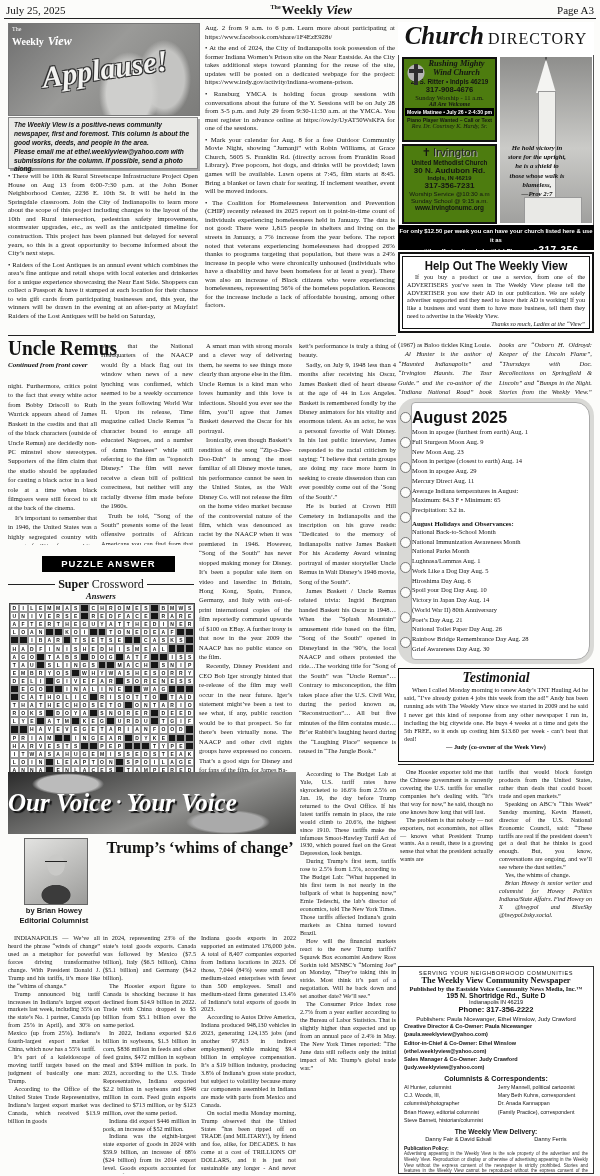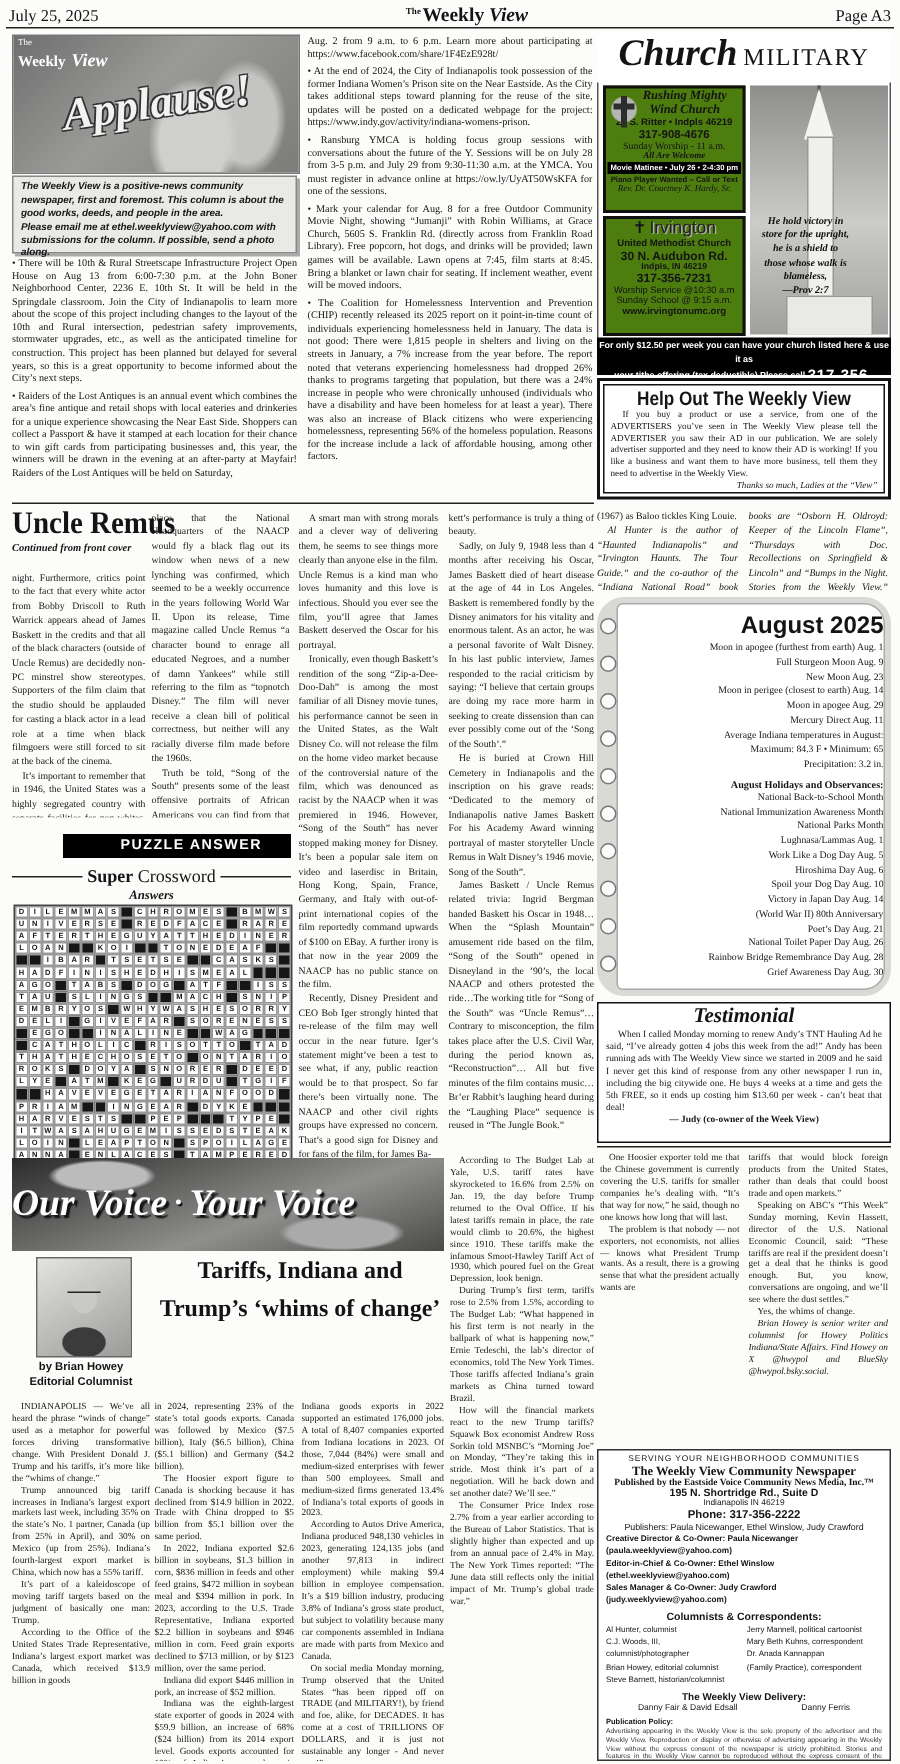--- a/index.html
+++ b/index.html
@@ -91,35 +91,35 @@
   .ho-in{position:absolute;inset:2px;border:1px solid #111;padding:1px 4px;overflow:hidden;}
   .ho-title{text-align:center;font-family:"Liberation Sans",sans-serif;font-weight:bold;
       font-size:13px;transform:scaleX(0.88);transform-origin:center;margin:0;}
   .ho-body{font-size:6.1px;line-height:1.28;text-align:justify;text-indent:8px;margin-top:1px;}
   .ho-sig{font-size:6.1px;text-align:right;font-style:italic;}
   
   .ur-head{left:8px;top:338px;width:188px;}
   .ur-title{font-size:21px;font-weight:bold;transform:scaleX(0.92);transform-origin:left;margin:0;line-height:1;}
   .ur-cont{font-size:7px;font-weight:bold;font-style:italic;margin-top:2px;}
   .pz-bar{left:42px;top:556px;width:133px;height:16px;background:#000;color:#fff;text-align:center;
-      font-family:"Liberation Sans",sans-serif;font-weight:bold;font-size:9.5px;line-height:16px;letter-spacing:1px;padding-left:19px;}
+      font-family:"Liberation Sans",sans-serif;font-weight:bold;font-size:9.5px;line-height:16px;letter-spacing:1px;}
   .sc-title{left:8px;top:577px;width:186px;display:flex;align-items:center;gap:3px;}
   .sc-title .ln{flex:1;border-top:1px solid #222;}
   .sc-t{white-space:nowrap;font-size:12px;}
   .sc-t b{font-weight:bold;}
   .sc-ans{left:8px;top:591px;width:186px;text-align:center;font-weight:bold;font-style:italic;font-size:8.5px;}
   .xgrid{left:9px;top:603px;width:184px;display:grid;grid-template-columns:repeat(21,1fr);
       border:1px solid #444;background:#fff;}
   .xcell{height:8.1px;border:0.5px solid #999;box-sizing:border-box;display:flex;align-items:center;
       justify-content:center;font-family:"Liberation Sans",sans-serif;font-weight:bold;font-size:5px;}
   .xcell.blk{background:#161616;}
   
   .pad{left:398px;top:398px;width:196px;height:266px;background:#d9d9d6;border-radius:18px;}
   .pad-in{position:absolute;left:13px;top:4px;right:4px;bottom:4px;background:#fff;
-      border-radius:4px 14px 14px 4px;border:1px solid #aaa;overflow:hidden;text-align:right;}
+      border-radius:4px 14px 14px 4px;border:1px solid #aaa;overflow:hidden;text-align:left;}
   .pad-title{font-family:"Liberation Sans",sans-serif;font-weight:bold;font-size:16px;margin-top:6px;}
   .pad-lines div{font-size:6.5px;line-height:1.5;}
   .pad-hol{font-weight:bold;font-size:6.8px;margin-top:5px;}
   .hole{position:absolute;width:9px;height:9px;border-radius:50%;background:#fcfcfa;border:1.5px solid #777;}
   
   .testi{left:398px;top:668px;width:196px;height:94px;border:1.5px solid #111;box-sizing:border-box;
       background:#fff;padding:1px 5px;overflow:hidden;}
   .ts-title{text-align:center;font-style:italic;font-size:14px;font-weight:bold;margin:0;
       font-family:"Liberation Serif",serif;}
   .ts-body{font-size:6.3px;line-height:1.3;text-align:justify;text-indent:8px;}
@@ -198,21 +198,21 @@
       <p>Aug. 2 from 9 a.m. to 6 p.m. Learn more about participating at https://www.facebook.com/share/1F4EzE928t/</p>
       <p>• At the end of 2024, the City of Indianapolis took possession of the former Indiana Women’s Prison site on the Near Eastside. As the City takes additional steps toward planning for the reuse of the site, updates will be posted on a dedicated webpage for the project: https://www.indy.gov/activity/indiana-womens-prison.</p>
       <p>• Ransburg YMCA is holding focus group sessions with conversations about the future of the Y. Sessions will be on July 28 from 3-5 p.m. and July 29 from 9:30-11:30 a.m. at the YMCA. You must register in advance online at https://ow.ly/UyAT50WsKFA for one of the sessions.</p>
       <p>• Mark your calendar for Aug. 8 for a free Outdoor Community Movie Night, showing “Jumanji” with Robin Williams, at Grace Church, 5605 S. Franklin Rd. (directly across from Franklin Road Library). Free popcorn, hot dogs, and drinks will be provided; lawn games will be available. Lawn opens at 7:45, film starts at 8:45. Bring a blanket or lawn chair for seating. If inclement weather, event will be moved indoors.</p>
       <p>• The Coalition for Homelessness Intervention and Prevention (CHIP) recently released its 2025 report on it point-in-time count of individuals experiencing homelessness held in January. The data is not good: There were 1,815 people in shelters and living on the streets in January, a 7% increase from the year before. The report noted that veterans experiencing homelessness had dropped 26% thanks to programs targeting that population, but there was a 24% increase in people who were chronically unhoused (individuals who have a disability and have been homeless for at least a year). There was also an increase of Black citizens who were experiencing homelessness, representing 56% of the homeless population. Reasons for the increase include a lack of affordable housing, among other factors.</p>
     </div>
 
   <div class="abs church-frame"></div>
   <div class="ch-header">
     <span class="ch-script">Church</span>
-    <span class="ch-caps">MILITARY</span>
+    <span class="ch-caps">DIRECTORY</span>
   </div>
 
   <div class="ad rushing">
     <div class="cross"></div>
     <div class="r-name">Rushing Mighty Wind Church</div>
     <div class="r-addr">23 S. Ritter • Indpls 46219</div>
     <div class="r-phone">317-908-4676</div>
     <div class="r-worship">Sunday Worship - 11 a.m.</div>
     <div class="r-welcome">All Are Welcome</div>
     <div class="r-movie">Movie Matinee • July 26 • 2-4:30 pm</div>
@@ -808,21 +808,20 @@
 
   <div class="abs photo">
     <div class="glasses"></div>
   </div>
   <div class="abs byline">
     <div>by Brian Howey</div>
     <div>Editorial Columnist</div>
   </div>
 
   <div class="abs tar-head">
-    <div>Tariffs, Indiana and</div>
     <div>Trump’s ‘whims of change’</div>
   </div>
 
   <div class="ncol bot" style="left:8px;top:934px;width:92px;height:240px;">
       <p>INDIANAPOLIS — We’ve all heard the phrase “winds of change” used as a metaphor for powerful forces driving transformative change. With President Donald J. Trump and his tariffs, it’s more like the “whims of change.”</p>
       <p>Trump announced big tariff increases in Indiana’s largest export markets last week, including 35% on the state’s No. 1 partner, Canada (up from 25% in April), and 30% on Mexico (up from 25%). Indiana’s fourth-largest export market is China, which now has a 55% tariff.</p>
       <p>It’s part of a kaleidoscope of moving tariff targets based on the judgment of basically one man: Trump.</p>
       <p>According to the Office of the United States Trade Representative, Indiana’s largest export market was Canada, which received $13.9 billion in goods</p>
     </div>
   <div class="ncol bot cont" style="left:103px;top:934px;width:93px;height:240px;">

